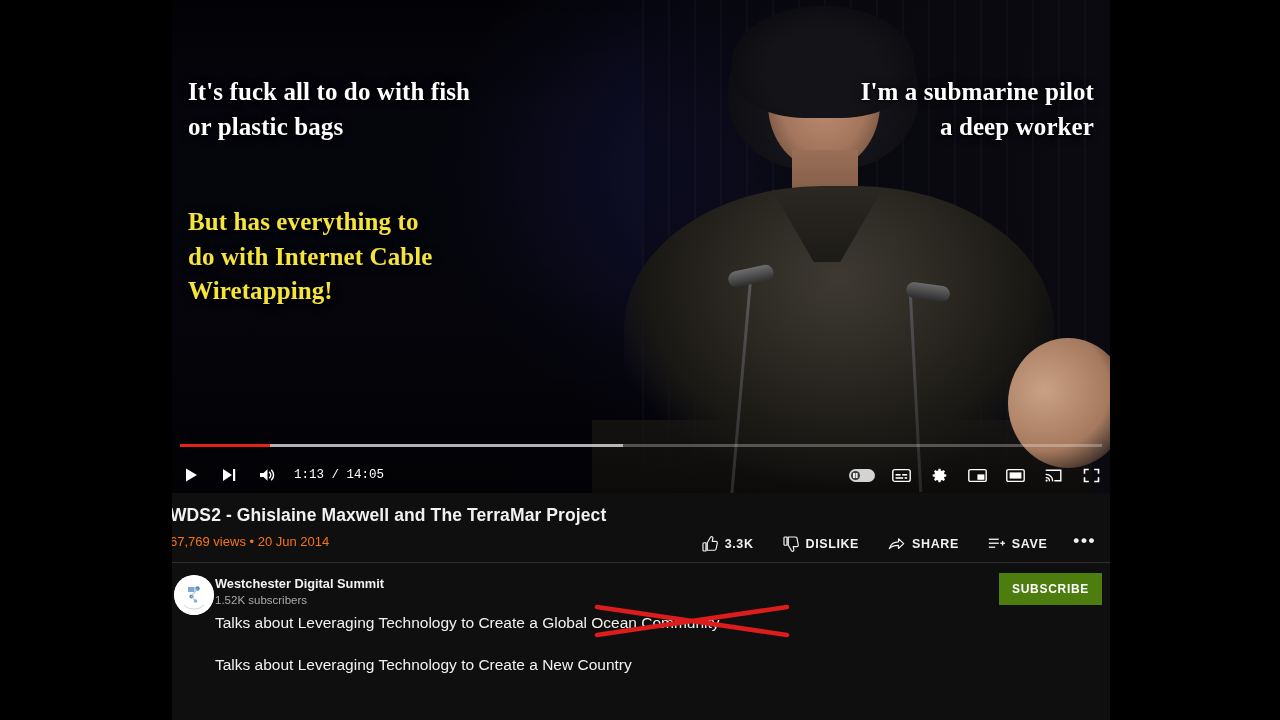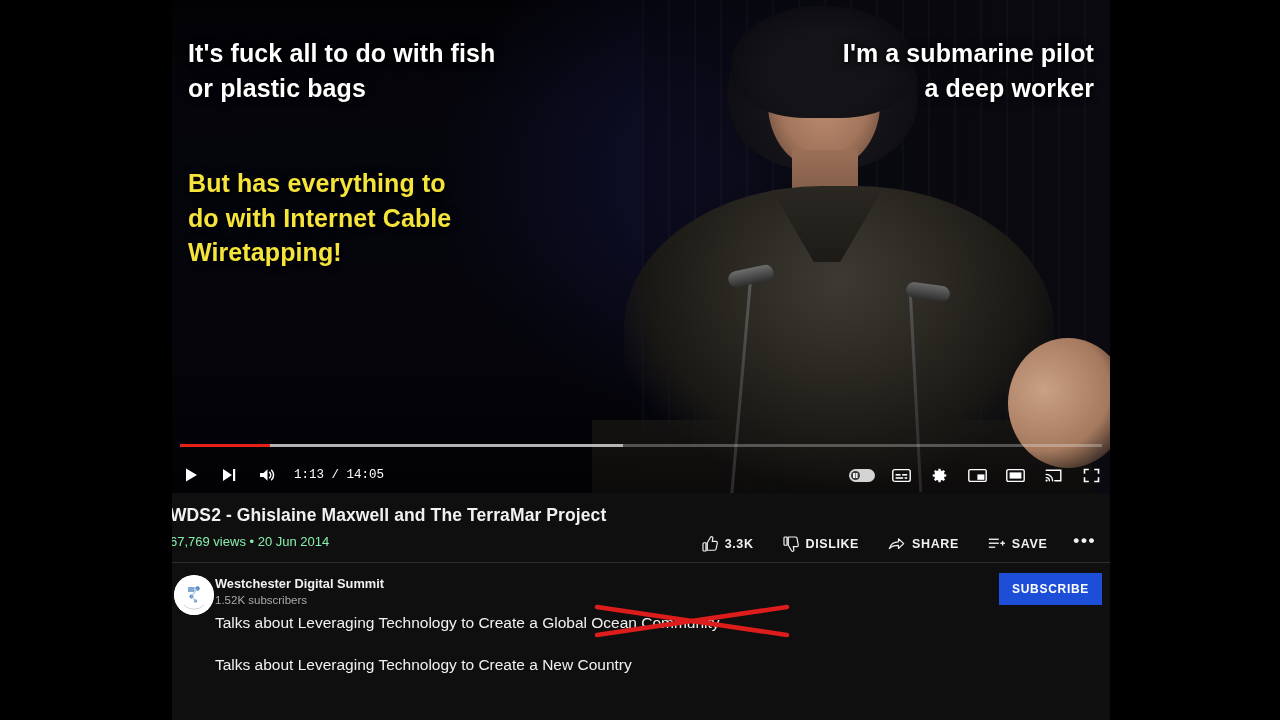--- a/index.html
+++ b/index.html
@@ -160,26 +160,27 @@
   .podium {
     position: absolute;
     left: 420px; top: 420px;
     width: 500px; height: 80px;
     background: linear-gradient(180deg, rgba(25,23,20,0.75), rgba(12,11,10,0.95));
   }
 
   
   .cap {
     position: absolute;
-    font-family: Liberation Sans, sans-serif;
+    font-family: Liberation Serif, serif;
     font-weight: 600;
     letter-spacing: 0.1px;
     line-height: 1.38;
     text-shadow: 0 1px 3px rgba(0,0,0,0.85), 0 0 10px rgba(0,0,0,0.6);
     white-space: pre;
+    margin-top: 39px;
   }
   #cap-left-white {
     left: 16px;
     top: 36px;
     color: #ffffff;
     font-size: 25px;
   }
   #cap-left-yellow {
     left: 16px;
     top: 166px;
@@ -302,21 +303,21 @@
     color: #f1f1f1;
     font-size: 17.5px;
     font-weight: bold;
     letter-spacing: 0.1px;
     white-space: nowrap;
   }
   #video-stats {
     position: absolute;
     left: -2px;
     top: 41px;
-    color: #86efac;
+    color: #f97316;
     font-size: 13px;
     white-space: nowrap;
   }
   #actions {
     position: absolute;
     right: 8px;
     top: 36px;
     display: flex;
     align-items: center;
     gap: 12px;
@@ -638,21 +639,21 @@
               <circle cx="23.5" cy="13.5" r="2.2" fill="#4f86c6"></circle>
               <circle cx="17.5" cy="21.5" r="2" fill="#4f86c6"></circle>
               <circle cx="21.5" cy="26" r="1.8" fill="#7fa8d4"></circle>
               <path d="M23.5 13.5L17.5 21.5L21.5 26" stroke="#9fc0e0" stroke-width="1.1" fill="none"></path>
               <path d="M10 30a14 14 0 0 0 20 0" stroke="#c9d6e2" stroke-width="1" fill="none"></path>
             </svg>
           </span>
         </div>
         <div id="channel-name">Westchester Digital Summit</div>
         <div id="channel-subs">1.52K subscribers</div>
-        <div id="subscribe-button" style="background: #1d4ed8;">SUBSCRIBE</div>
+        <div id="subscribe-button" style="background: #4d7c0f;">SUBSCRIBE</div>
       </div>
 
       <div id="description">
         <div class="desc-line">
           <span>Talks about Leveraging Technology to Create a Global Ocean Community</span>
           <span id="x-annotation">
             <svg width="196" height="34" viewBox="0 0 196 34">
               <line x1="3" y1="3" x2="193" y2="31" stroke="#dd1c1c" stroke-width="4.5" stroke-linecap="round"></line>
               <line x1="3" y1="31" x2="193" y2="3" stroke="#dd1c1c" stroke-width="4.5" stroke-linecap="round"></line>
             </svg>

